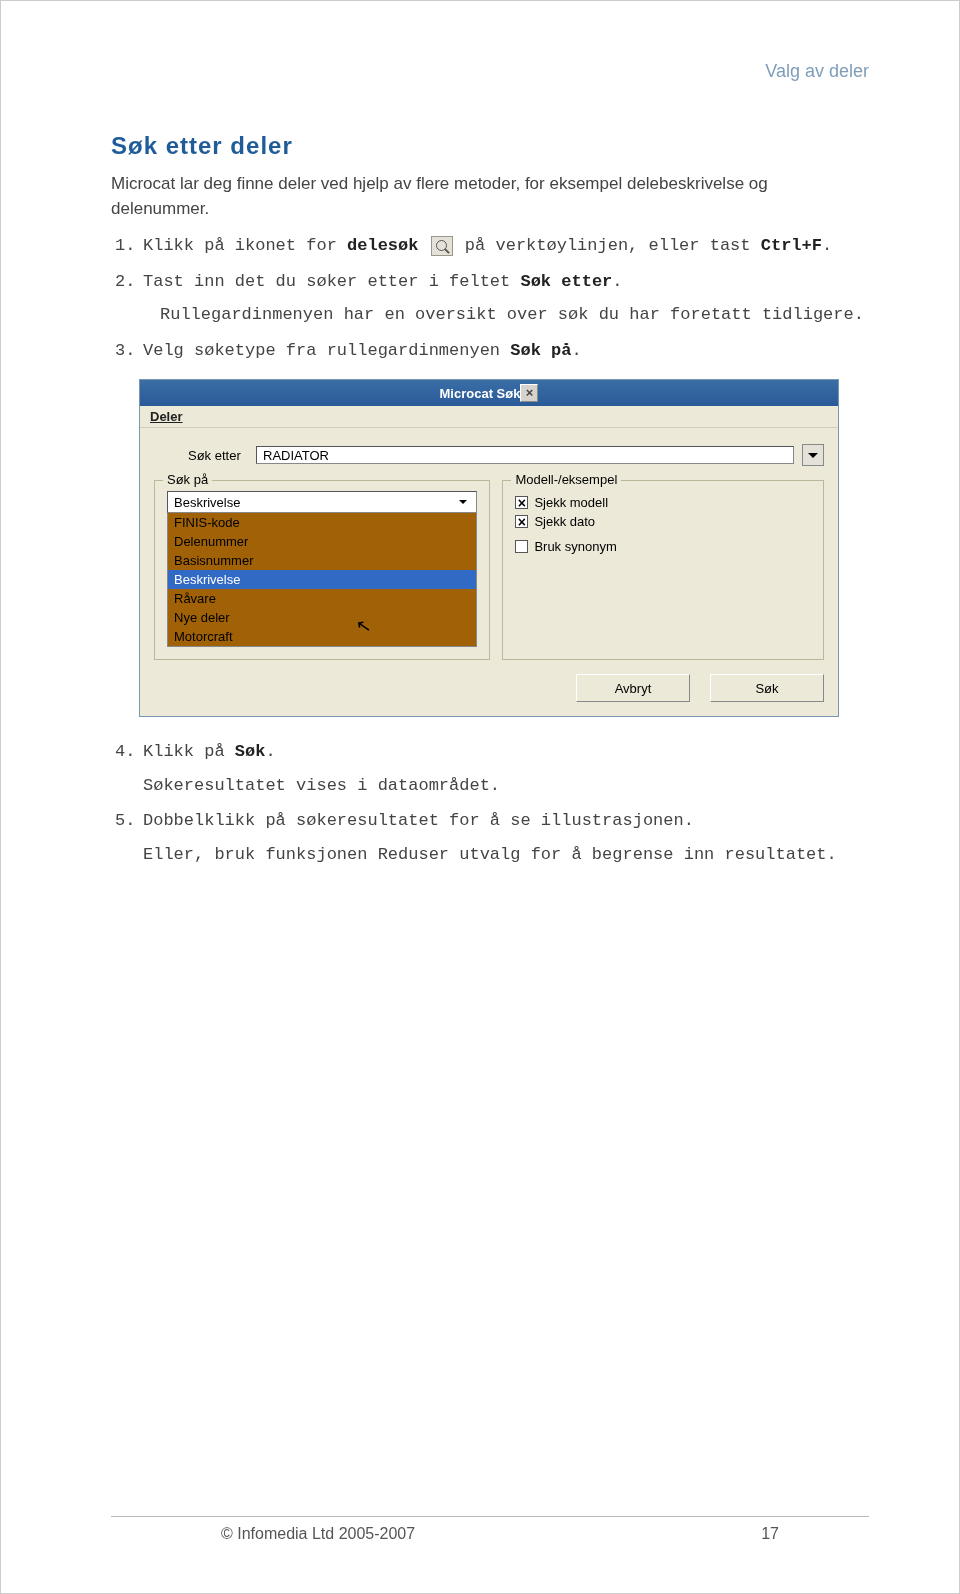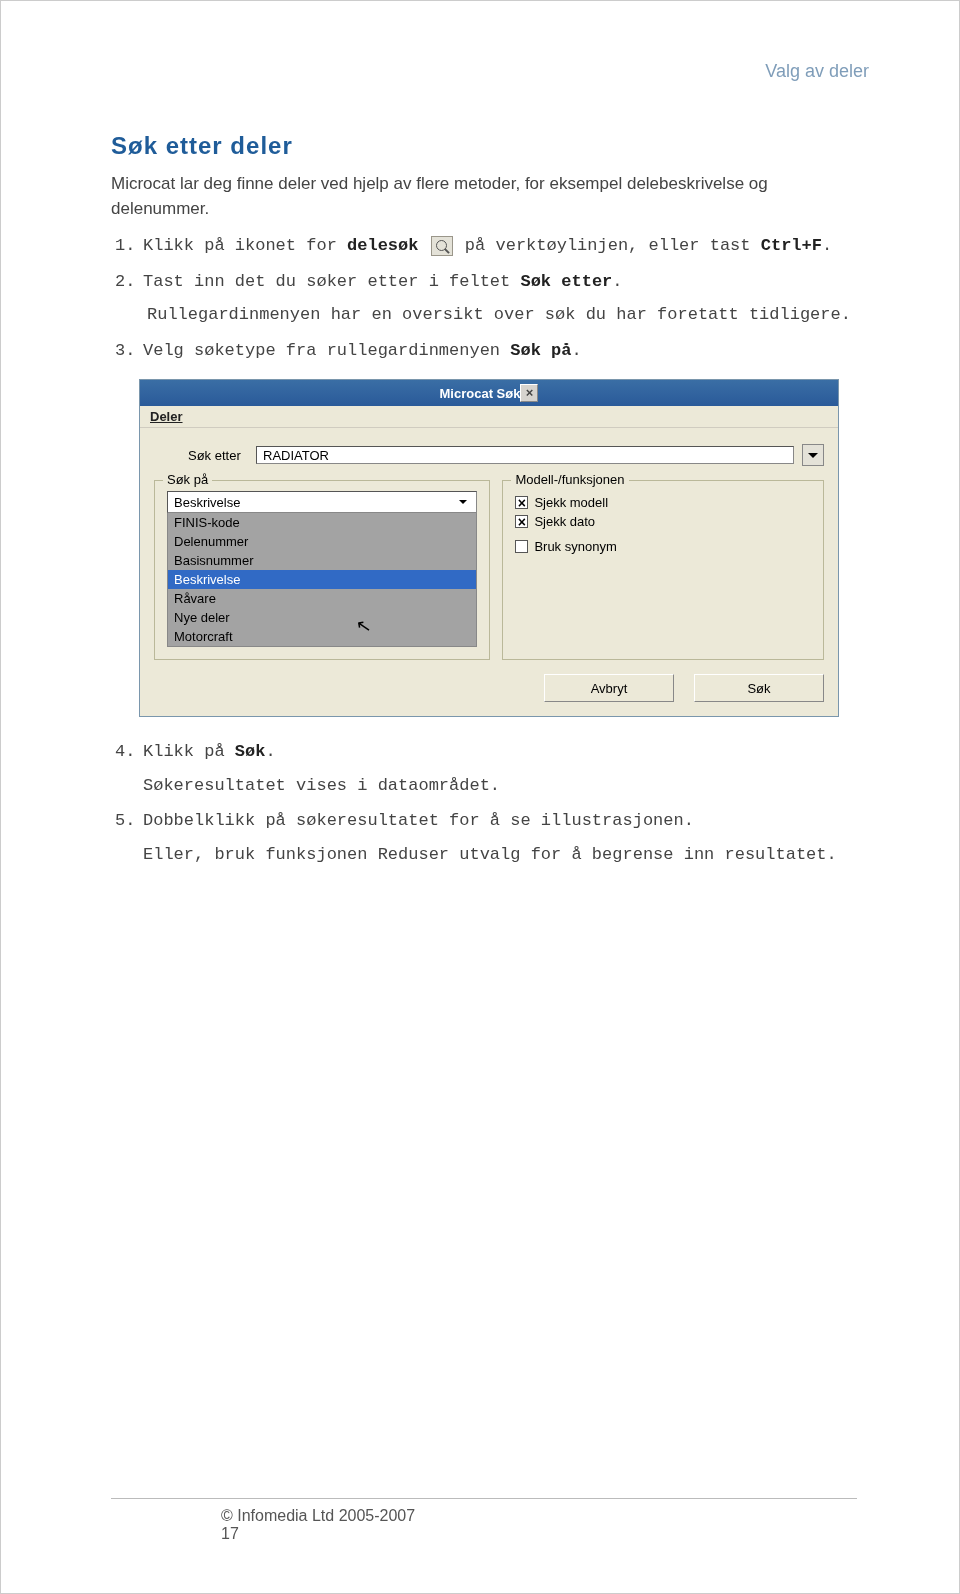--- a/index.html
+++ b/index.html
@@ -149,72 +149,71 @@
     position:absolute;top:-9px;left:8px;background:#ece9d8;padding:0 4px;font-size:13px;
   }
   .combo { position:relative; }
   .combo .sel {
     background:#fff;border:1px solid #888;border-top-color:#555;border-left-color:#555;
     padding:3px 6px;display:flex;justify-content:space-between;align-items:center;height:22px;
   }
   .combo .sel .arrow{width:14px;height:14px;display:flex;align-items:center;justify-content:center;}
   .combo .sel .arrow::after{content:"";border:4px solid transparent;border-top-color:#000;margin-top:4px;}
   .combo .list{
-    background:#a3a3a3;border:1px solid #888;border-top:none;
+    background:#a16207;border:1px solid #888;border-top:none;
     position:relative;
   }
   .combo .opt{padding:2px 6px;}
   .combo .opt.hl{background:#316ac5;color:#fff;}
   .cursor {
     position:absolute; left:188px; top:102px;
     font-size:18px; color:#000; transform:rotate(-10deg);
     pointer-events:none;
   }
   .radio-row, .chk-row { display:flex; align-items:center; gap:6px; margin:4px 0; }
   .radio { width:13px;height:13px;border:1px solid #555;border-radius:50%;background:#fff;display:inline-flex;align-items:center;justify-content:center;}
   .radio.on::after{content:"";width:6px;height:6px;background:#000;border-radius:50%;}
   .chk{width:13px;height:13px;border:1px solid #555;background:#fff;display:inline-flex;align-items:center;justify-content:center;}
   .chk.off::after{content:"";}
   .chk.on-x{font-weight:bold;}
   .chk.on-x::after{content:"×";font-size:14px;line-height:10px;color:#000;}
   .btns { display:flex; justify-content:flex-end; gap:20px; margin-top:14px; }
   .wbtn {
-    width:130px;height:28px;background:#ece9d8;
+    width:114px;height:28px;background:#ece9d8;
     border:1px solid #888;border-top-color:#fff;border-left-color:#fff;
     display:flex;align-items:center;justify-content:center;
   }
 
   .footer {
-    position:absolute;left:0;right:12px;bottom:50px;
+    position:absolute;left:0;right:0;bottom:50px;
     padding: 0 90px 0 110px;
     display:flex;justify-content:space-between;
     font-size:16px;color:#555;
     border-top:1px solid #bbb;
     padding-top:8px;
     margin:0 90px 0 110px;
-    flex-direction:column;
   }
 </style>
 </head>
 <body>
 
 <div class="page">
   <div class="header-right">Valg av deler</div>
 
   <h1>Søk etter deler</h1>
   <p class="intro">Microcat lar deg finne deler ved hjelp av flere metoder, for eksempel delebeskrivelse og delenummer.</p>
 
   <ol class="steps">
     <li>
       <span>Klikk på ikonet for </span><b>delesøk</b>
       <span class="icon-search"></span><span> på verktøylinjen, eller tast </span><b>Ctrl+F</b><span>.</span>
     </li>
     <li>
       <span>Tast inn det du søker etter i feltet </span><b>Søk etter</b><span>.</span>
-      <div class="sub" style="margin-left:4px">Rullegardinmenyen har en oversikt over søk du har foretatt tidligere.</div>
+      <div class="sub" style="margin-left:17px">Rullegardinmenyen har en oversikt over søk du har foretatt tidligere.</div>
     </li>
     <li>
       <span>Velg søketype fra rullegardinmenyen </span><b>Søk på</b><span>.</span>
     </li>
   </ol>
 
   <div class="shot-wrap">
     <div class="win">
       <div class="titlebar">
         <span>Microcat Søk</span>
@@ -246,21 +245,21 @@
                 <div class="opt">Råvare</div>
                 <div class="opt">Nye deler</div>
                 <div class="opt">Motorcraft</div>
                 <span class="cursor">↖</span>
               </div>
             </div>
           </div>
 
 
           <div class="grp" style="flex:1">
-            <span class="leg">Modell-/funksjonen</span>
+            <span class="leg">Modell-/eksempel</span>
             <div class="chk-row">
               <span class="chk on-x"></span>
               <span>Sjekk modell</span>
             </div>
             <div class="chk-row">
               <span class="chk on-x"></span>
               <span>Sjekk dato</span>
             </div>
             <div class="chk-row" style="margin-top:10px">
               <span class="chk off"></span>

